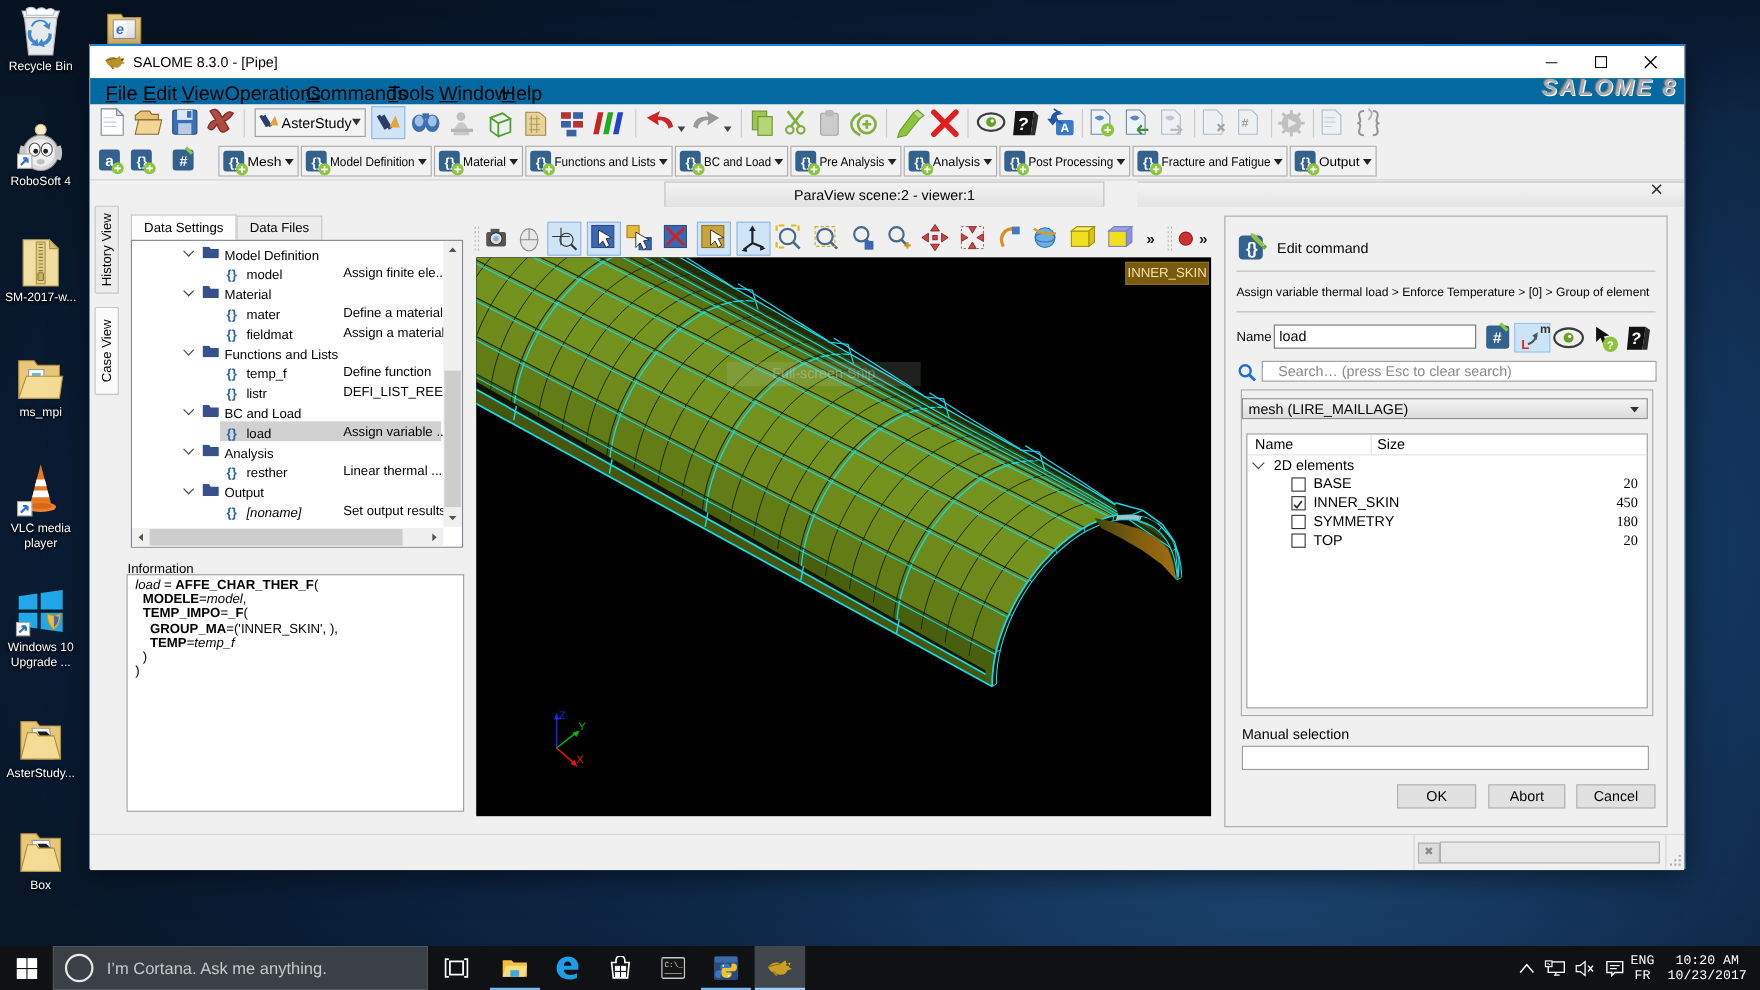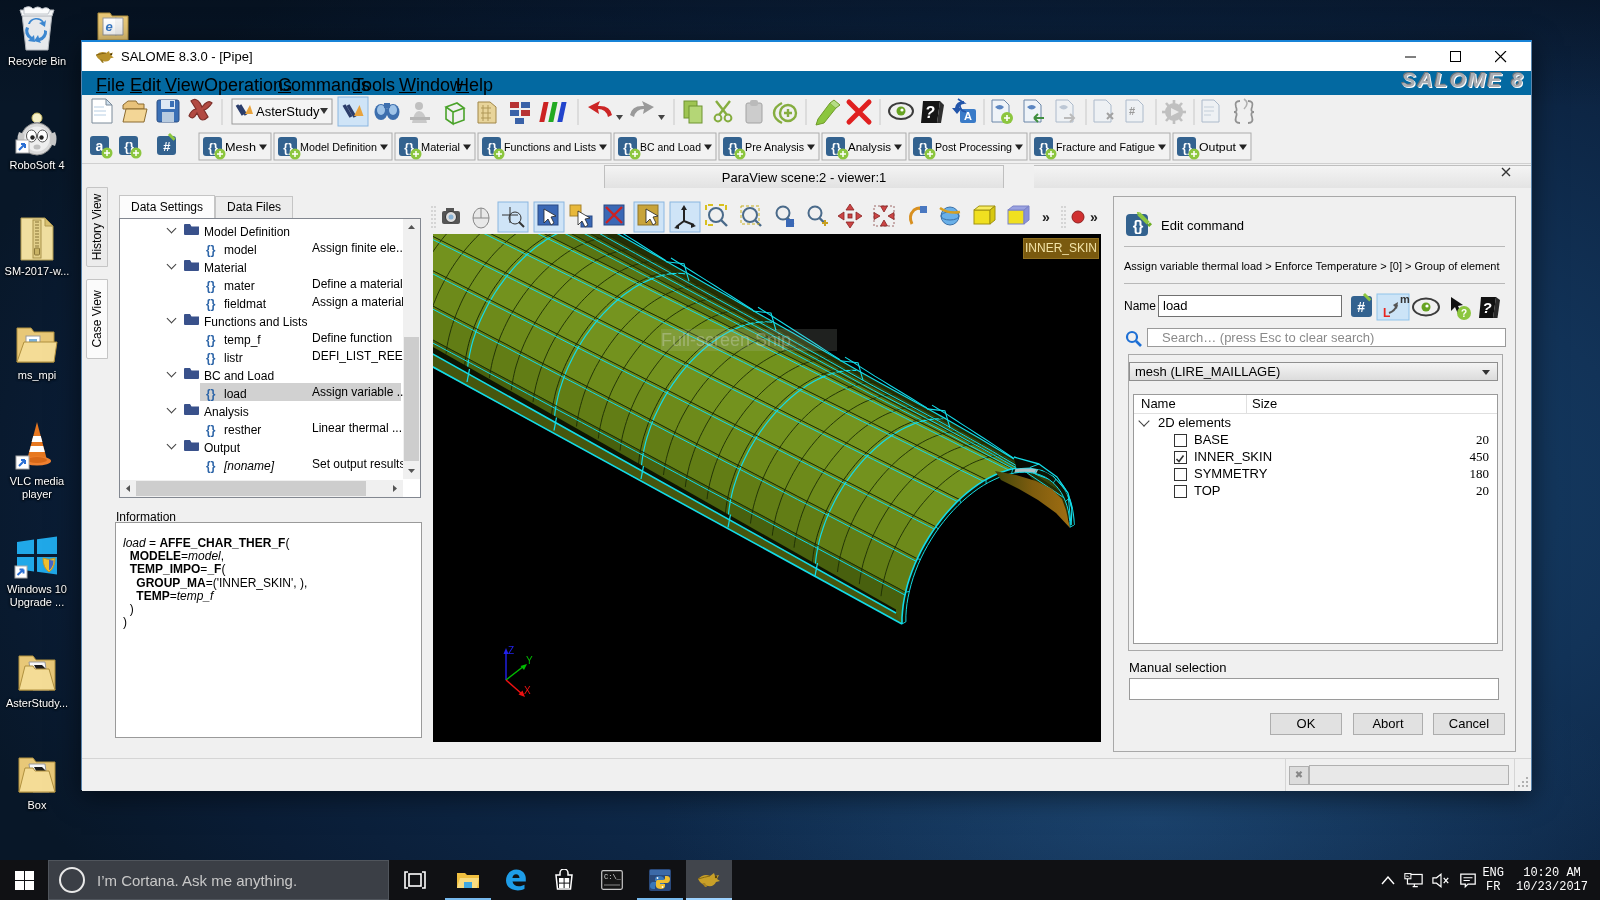--- a/index.html
+++ b/index.html
@@ -62,28 +62,28 @@
 #vthumb{position:absolute;left:1px;top:118px;width:15px;height:124px;background:#cdcdcd;}
 #hthumb{position:absolute;left:16px;top:1px;width:230px;height:15px;background:#cdcdcd;}
 #treerows{position:absolute;left:0;top:2px;width:281px;}
 .trow i{font-style:normal;position:absolute;top:2px;left:104px;}
 .trow.fold i{left:84px;}
 .trow.fold:before{content:"";position:absolute;left:48px;top:4px;width:6px;height:6px;border-right:1.6px solid #404040;border-bottom:1.6px solid #404040;transform:rotate(45deg);}
 .trow.fold:after{content:"";position:absolute;left:64px;top:3px;width:15px;height:11px;background:#39518b;border-radius:1px;clip-path:polygon(0 0,40% 0,50% 22%,100% 22%,100% 100%,0 100%);}
 .trow.item:before{content:"{}";position:absolute;left:86px;top:2px;color:#2d65a8;font-weight:bold;font-size:12px;}
 .trow.sel{background:linear-gradient(to right, rgba(0,0,0,0) 80px, #d1d1d1 80px);}
 #info-label{position:absolute;left:34px;top:322px;font-size:12px;color:#000;}
-#infobox{position:absolute;left:33px;top:334px;width:307px;height:216px;background:#fff;border:1px solid #9a9a9a;box-sizing:border-box;font-size:12px;line-height:13.2px;padding:14px 0 0 7px;}
+#infobox{position:absolute;left:33px;top:334px;width:307px;height:216px;background:#fff;border:1px solid #9a9a9a;box-sizing:border-box;font-size:12px;line-height:13.2px;padding:2px 0 0 7px;}
 #infobox .b{font-weight:bold;}
 #infobox .i{font-style:italic;}
 
 #vtoolbar{position:absolute;left:346px;top:12px;width:676px;height:34px;background:#f0f0f0;}
 #viewport{position:absolute;left:351px;top:46px;width:668px;height:508px;background:#000;overflow:hidden;}
 #innerskin-label{position:absolute;left:590px;top:4px;width:74px;height:19px;background:#7a5a0f;border:1px solid #8f6f1f;color:#f2e3a7;font-size:12px;text-align:center;line-height:19px;}
-#ghost{position:absolute;left:228px;top:95px;width:176px;height:22px;background:rgba(185,195,185,.17);color:rgba(220,224,220,.34);font-size:18px;text-align:left;line-height:22px;}
+#ghost{position:absolute;left:228px;top:95px;width:176px;height:22px;background:rgba(185,195,185,.17);color:rgba(220,224,220,.34);font-size:13px;text-align:center;line-height:22px;}
 
 #rpanel{position:absolute;left:1031px;top:8px;width:403px;height:556px;background:#f0f0f0;border:1px solid #a8a8a8;box-sizing:border-box;font-size:13px;color:#000;}
 #rpanel hr{border:none;border-top:1px solid #b8b8b8;margin:0;}
 .rbtn{position:absolute;height:22px;background:#e1e1e1;border:1px solid #adadad;box-sizing:border-box;text-align:center;line-height:20px;font-size:13px;}
 .chk{position:absolute;width:13px;height:13px;background:#fff;border:1px solid #333;box-sizing:border-box;}
 .sz{position:absolute;right:8px;font-family:Liberation Serif, serif;}
 
 #statusbar{position:absolute;left:0;top:716px;width:100%;height:32px;background:#f0f0f0;border-top:1px solid #d5d5d5;}
 </style></head>
 <body>

